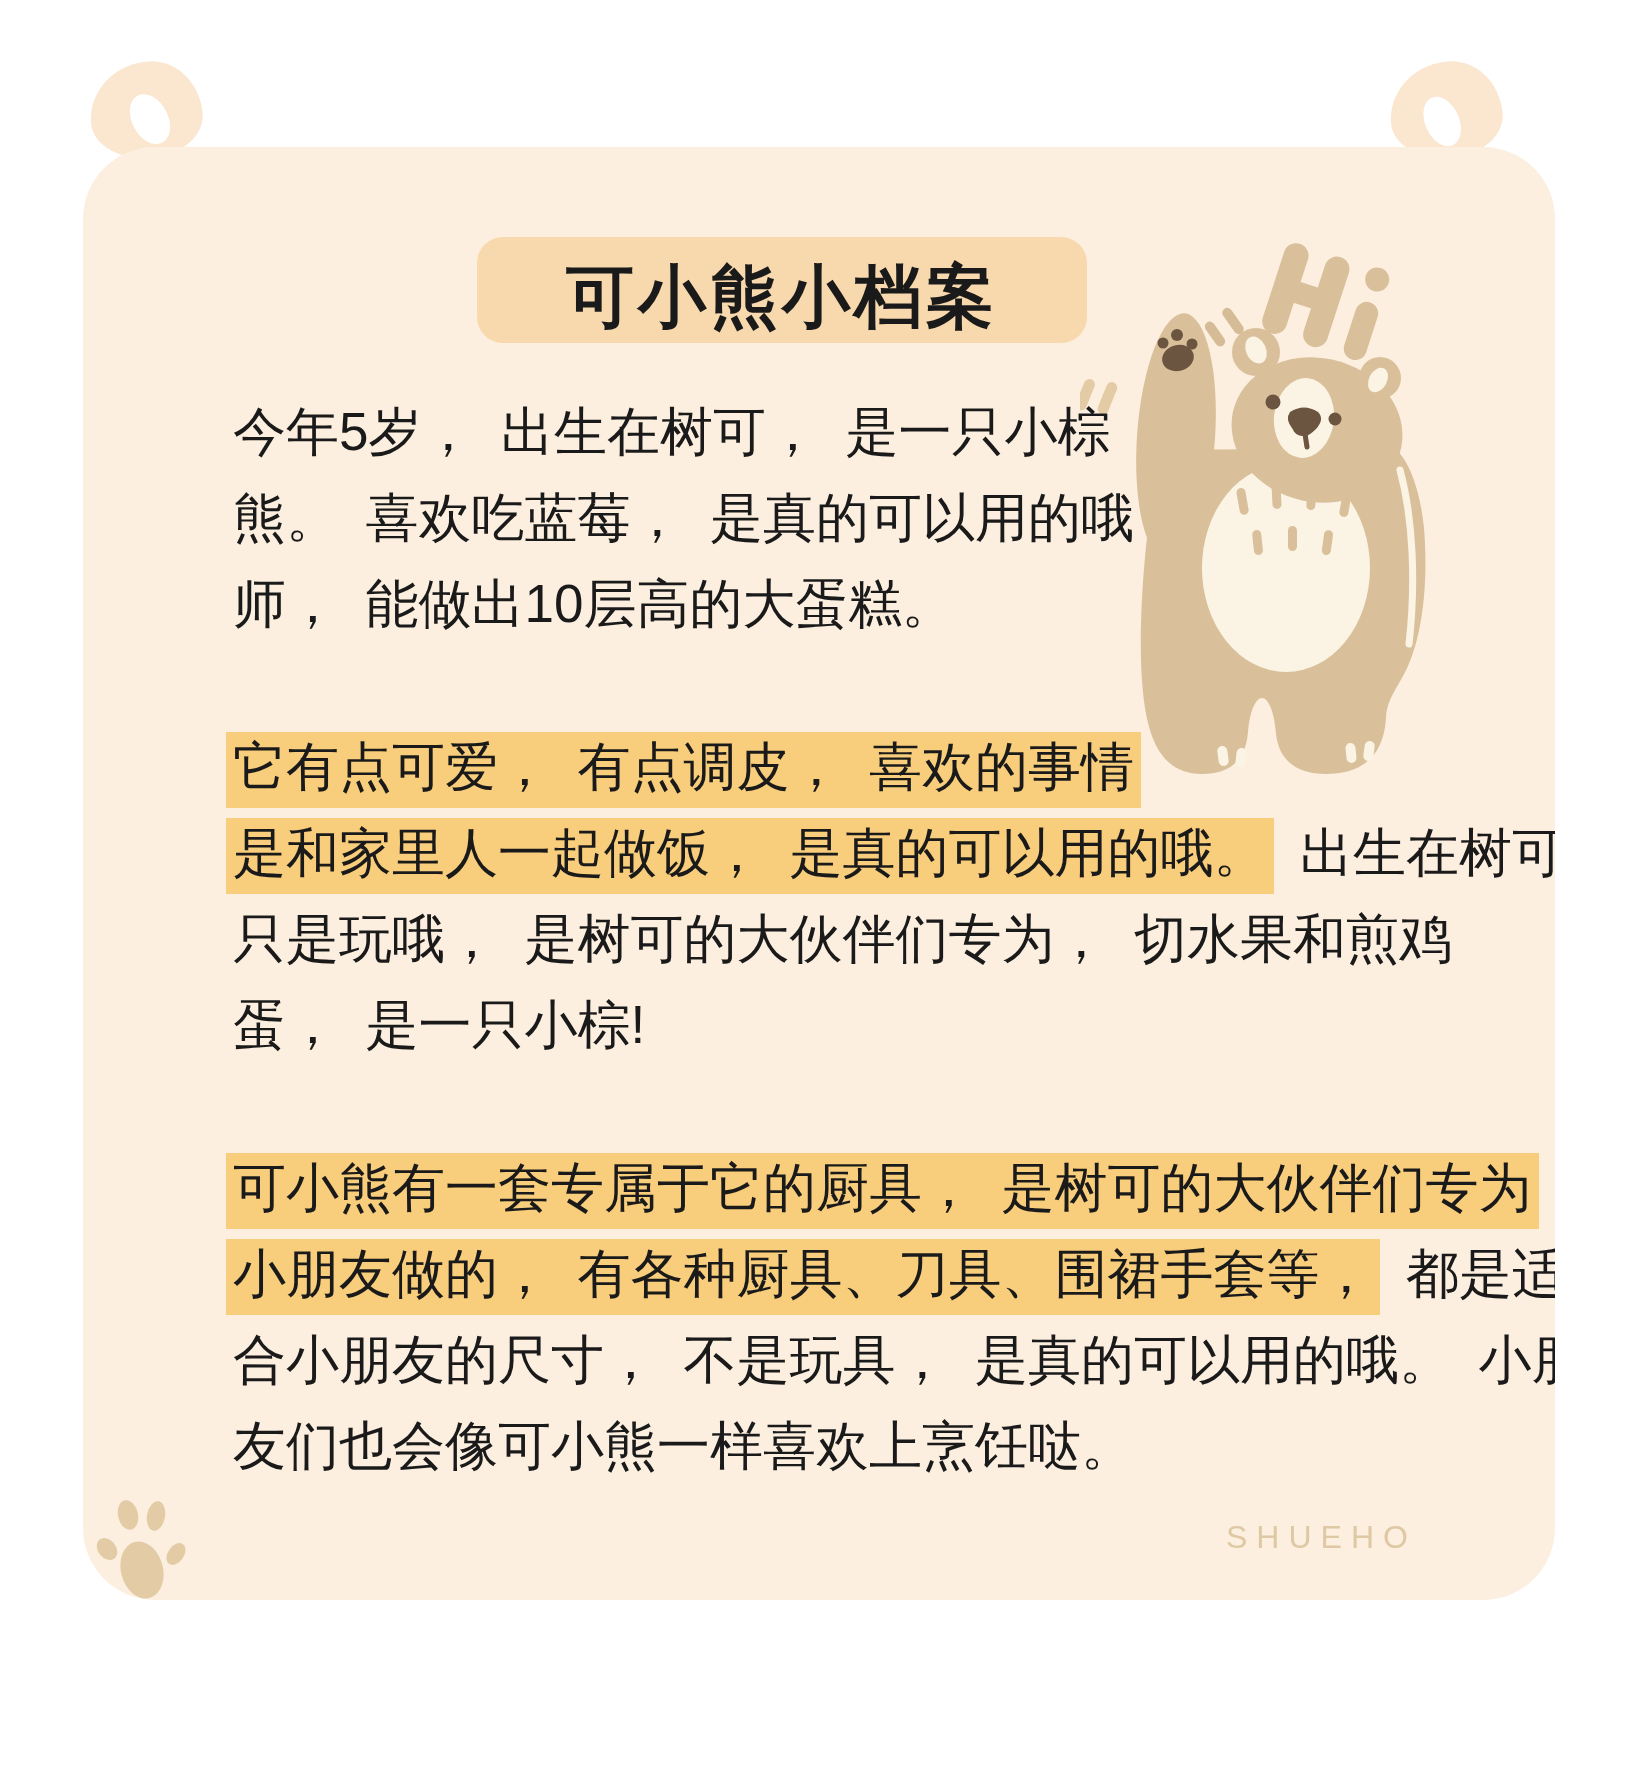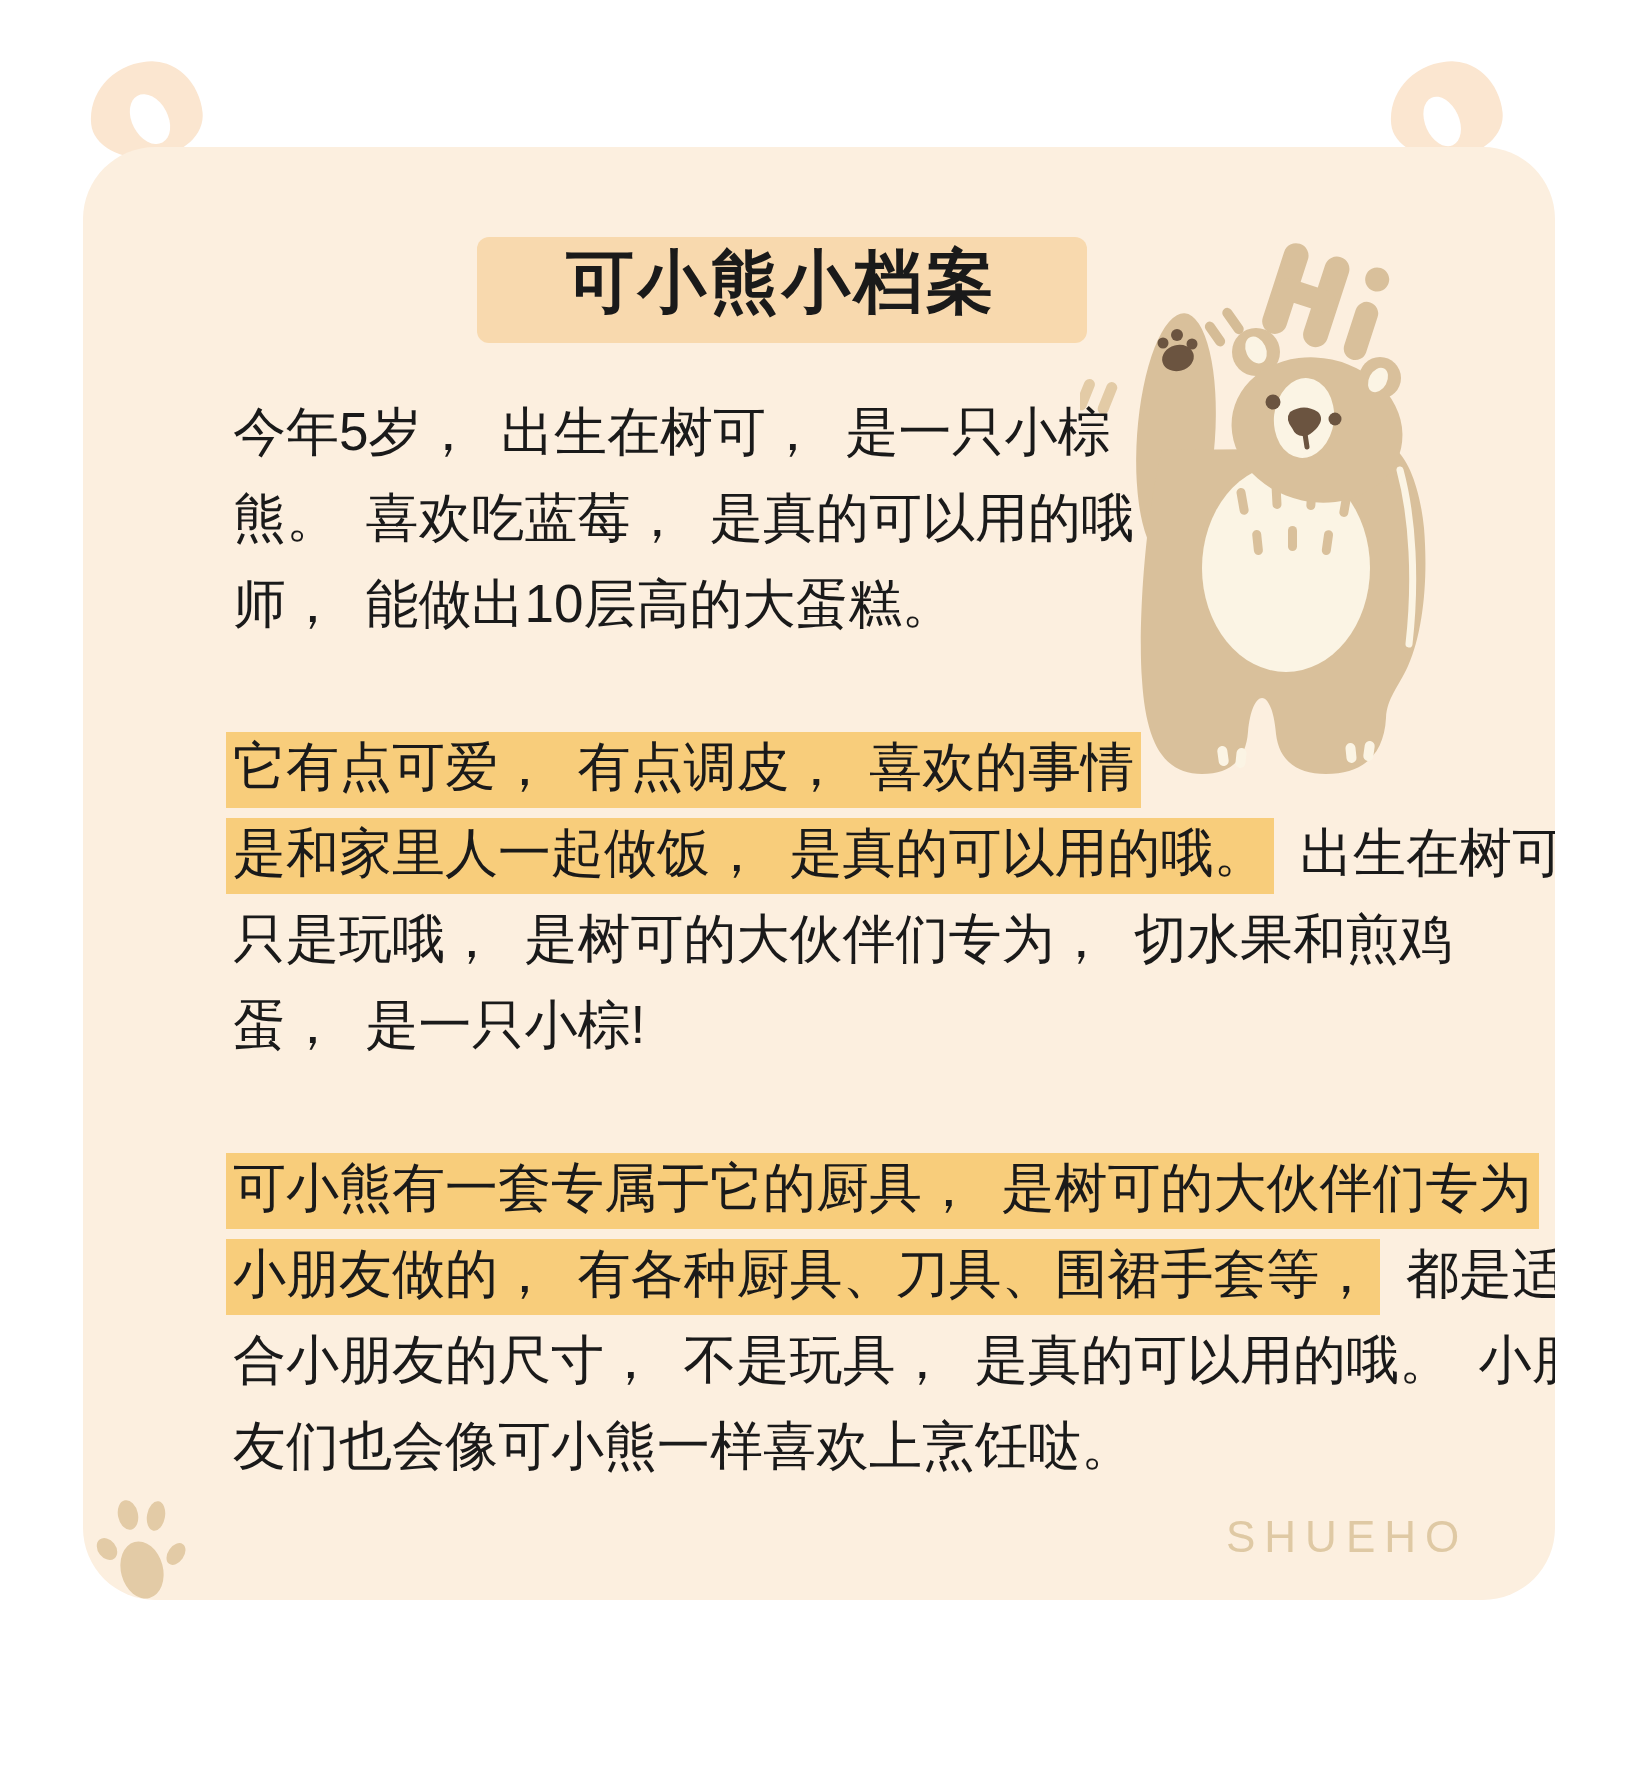--- a/index.html
+++ b/index.html
@@ -20,42 +20,42 @@
   .loop-left{left:90px;top:62px;}
   .loop-left .loop-hole{left:41px;top:31px;width:36px;height:53px;transform:rotate(-22deg);}
   .loop-right{left:1390px;top:62px;}
   .loop-right .loop-hole{left:34px;top:33px;width:34px;height:52px;transform:rotate(-18deg);}
   .card{
     position:absolute;left:83px;top:147px;width:1472px;height:1453px;
     background:var(--card_bg,#FCEFDF);border-radius:72px;z-index:1;overflow:hidden;
   }
   .title-badge{
     position:absolute;left:394px;top:90px;width:610px;height:106px;
-    background:var(--badge,#F8D9AE);border-radius:12px;
-    display:flex;align-items:flex-start;justify-content:center;
+    background:var(--badge,#F8D9AE);border-radius:26px;
+    display:flex;align-items:flex-end;justify-content:center;
   }
   .title-badge .title-text{
     font-size:68px;font-weight:bold;color:var(--text,#1a1a1a);
     letter-spacing:4px;white-space:nowrap;
   }
   .bear-svg{position:absolute;left:997px;top:53px;}
   .text-block{position:absolute;left:150px;top:242px;width:1420px;}
   .paragraph{margin:0;}
   .paragraph + .paragraph{margin-top:77px;}
   .line{
     height:86px;line-height:86px;white-space:nowrap;
     font-size:53px;color:var(--text,#1a1a1a);
   }
   .seg{padding:0;text-align:right;}
   .seg.hl{background:var(--highlight,#F8CD7B);padding:5px 7px 12px 7px;}
   .line > .seg.hl:first-child{margin-left:-7px;}
   .paw-svg{position:absolute;left:7px;top:1343px;}
   .watermark{
     position:absolute;left:1143px;top:1368px;height:44px;line-height:44px;
-    font-size:44px;letter-spacing:9px;font-weight:500;
+    font-size:32px;letter-spacing:9px;font-weight:500;
     color:var(--watermark_color,#DFC9A4);white-space:nowrap;
   }
 </style>
 </head>
 <body style="--page_bg: #FFFFFF; --card_bg: #FCEFDF; --loop: #FBE6D0; --badge: #F8D9AE; --highlight: #F8CD7B; --text: #1A1A1A; --bear_body: #D9C09B; --bear_cream: #FBF4E4; --bear_dark: #6B5440; --tan: #E3CBA6; --motion_tan: #D5BC96; --watermark_color: #DFC9A4;">
 
 <div class="loop loop-left">
   <div class="loop-hole"></div>
 </div>
 <div class="loop loop-right">

